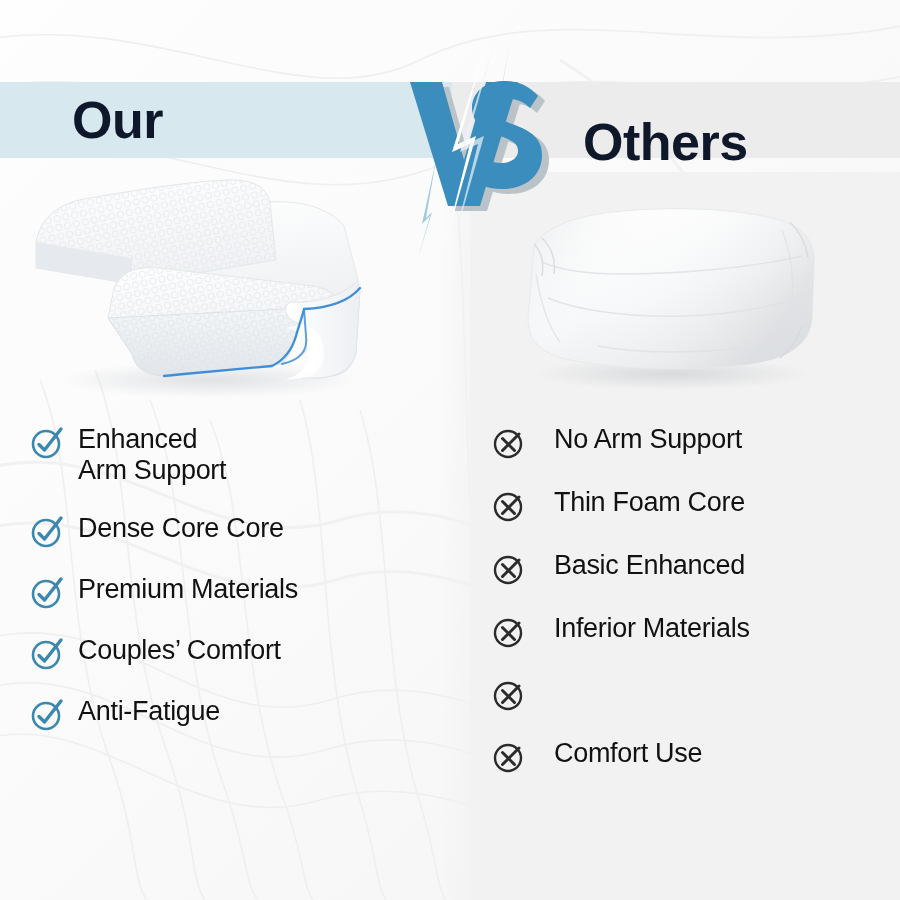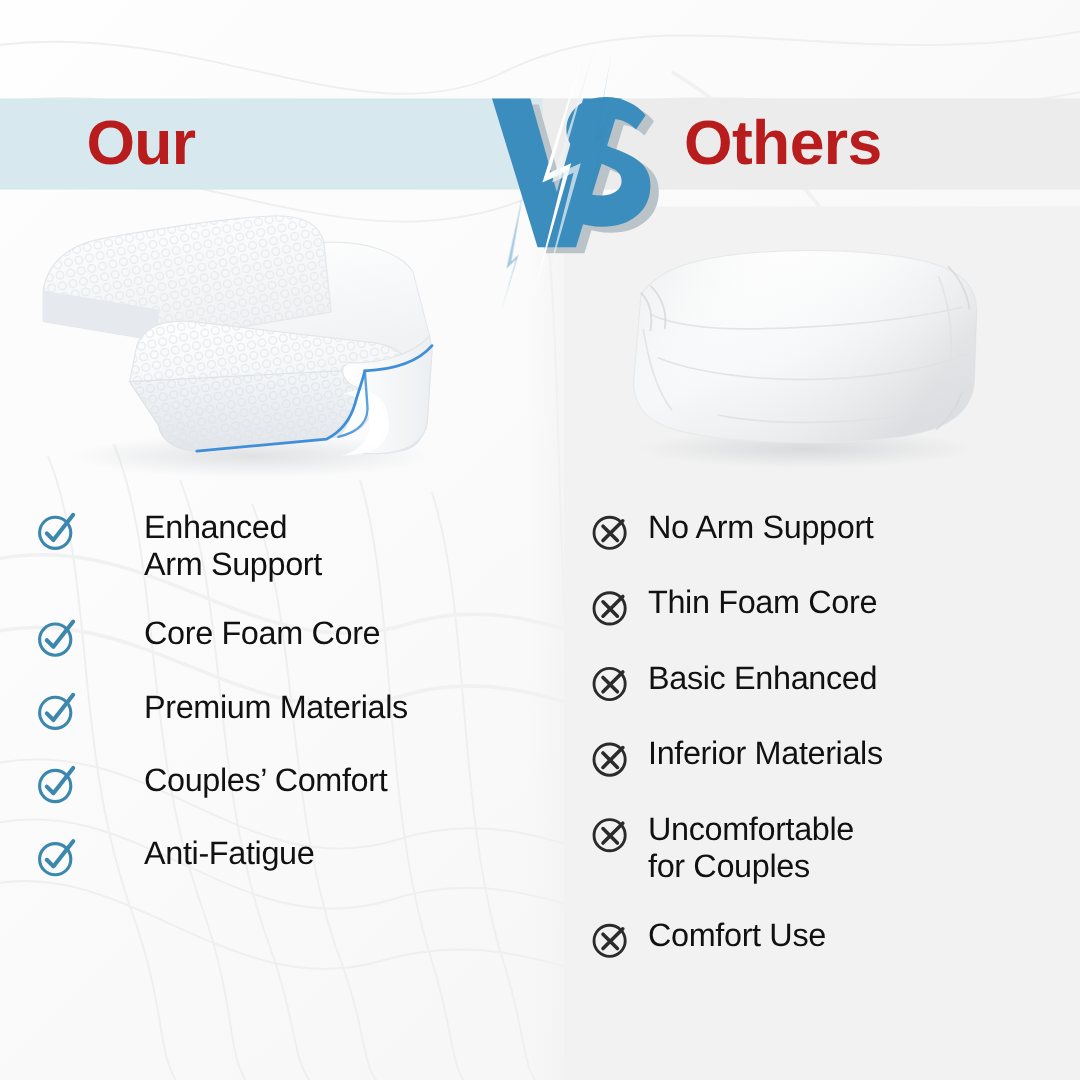--- a/index.html
+++ b/index.html
@@ -25,25 +25,25 @@
     background:linear-gradient(90deg, rgba(242,242,242,0) 0%, rgba(242,242,242,.85) 100%);
   }
 
   
   .band{position:absolute;top:82px;height:76px;}
   .band-left{left:0;width:452px;background:#d7e8ef;}
   .band-right{left:432px;width:468px;background:#ececec;}
 
   .head-title{
     position:absolute;top:82px;height:76px;line-height:76px;
-    font-weight:900;font-size:52px;color:#b91c1c;letter-spacing:-0.5px;
+    font-weight:900;font-size:52px;color:#0f172a;letter-spacing:-0.5px;
     font-family:"Liberation Sans", sans-serif;
   }
   .head-our{left:72px;}
-  .head-others{left:570px;}
+  .head-others{left:583px;margin-top:22px;}
 
   
   .vs-logo{position:absolute;left:392px;top:48px;width:170px;height:200px;}
   .vs-logo svg{width:100%;height:100%;display:block;overflow:visible;}
 
   
   .prod{position:absolute;}
   .prod svg{display:block;width:100%;height:100%;overflow:visible;}
   .prod-left{left:14px;top:168px;width:380px;height:240px;}
   .prod-right{left:490px;top:178px;width:360px;height:220px;}
@@ -54,23 +54,23 @@
   .col-right{left:492px;top:424px;width:400px;}
 
   .item{display:flex;align-items:flex-start;margin-bottom:22px;}
   .item-icon{flex:0 0 auto;width:34px;height:34px;margin-right:14px;margin-top:2px;}
   .item-icon svg{display:block;width:34px;height:34px;overflow:visible;}
   .item-label{
     font-size:27px;line-height:31px;color:#111111;font-weight:400;
     letter-spacing:-0.3px;white-space:pre-line;
     font-family:"Liberation Sans", sans-serif;
   }
-  .col-left .item{margin-bottom:25px;gap:42px;}
+  .col-left .item{margin-bottom:25px;}
   .col-left .item.two-line{margin-bottom:27px;}
-  .col-right .item{margin-bottom:27px;}
+  .col-right .item{margin-bottom:27px;gap:14px;}
   .col-right .item.two-line{margin-bottom:26px;}
 </style>
 </head>
 <body>
 
 <div id="stage">
 
   <div class="bg-base"></div>
   <div class="bg-swirl">
     <svg viewBox="0 0 900 900" preserveAspectRatio="none">
@@ -275,21 +275,21 @@
 Arm Support</span>
     </div>
 
     <div class="item">
       <span class="item-icon">
         <svg viewBox="0 0 34 34">
           <circle cx="16" cy="18" r="13" fill="none" stroke="#3b87ad" stroke-width="2.6"></circle>
           <path d="M9,18.5 L14.5,24 L31,3" fill="none" stroke="#3b87ad" stroke-width="3.4" stroke-linecap="round" stroke-linejoin="round"></path>
         </svg>
       </span>
-      <span class="item-label">Core Foam Core</span>
+      <span class="item-label">Dense Core Core</span>
     </div>
 
 
     <div class="item">
       <span class="item-icon">
         <svg viewBox="0 0 34 34">
           <circle cx="16" cy="18" r="13" fill="none" stroke="#3b87ad" stroke-width="2.6"></circle>
           <path d="M9,18.5 L14.5,24 L31,3" fill="none" stroke="#3b87ad" stroke-width="3.4" stroke-linecap="round" stroke-linejoin="round"></path>
         </svg>
       </span>
@@ -365,22 +365,20 @@
     </div>
 
     <div class="item two-line">
       <span class="item-icon">
         <svg viewBox="0 0 34 34">
           <circle cx="16" cy="18" r="13" fill="none" stroke="#2b2b2b" stroke-width="2.4"></circle>
           <path d="M10.5,12.5 L22.5,24.5" fill="none" stroke="#2b2b2b" stroke-width="3" stroke-linecap="round"></path>
           <path d="M10.5,24.5 L27,8" fill="none" stroke="#2b2b2b" stroke-width="3" stroke-linecap="round"></path>
         </svg>
       </span>
-      <span class="item-label">Uncomfortable
-for Couples</span>
     </div>
 
     <div class="item">
       <span class="item-icon">
         <svg viewBox="0 0 34 34">
           <circle cx="16" cy="18" r="13" fill="none" stroke="#2b2b2b" stroke-width="2.4"></circle>
           <path d="M10.5,12.5 L22.5,24.5" fill="none" stroke="#2b2b2b" stroke-width="3" stroke-linecap="round"></path>
           <path d="M10.5,24.5 L27,8" fill="none" stroke="#2b2b2b" stroke-width="3" stroke-linecap="round"></path>
         </svg>
       </span>

